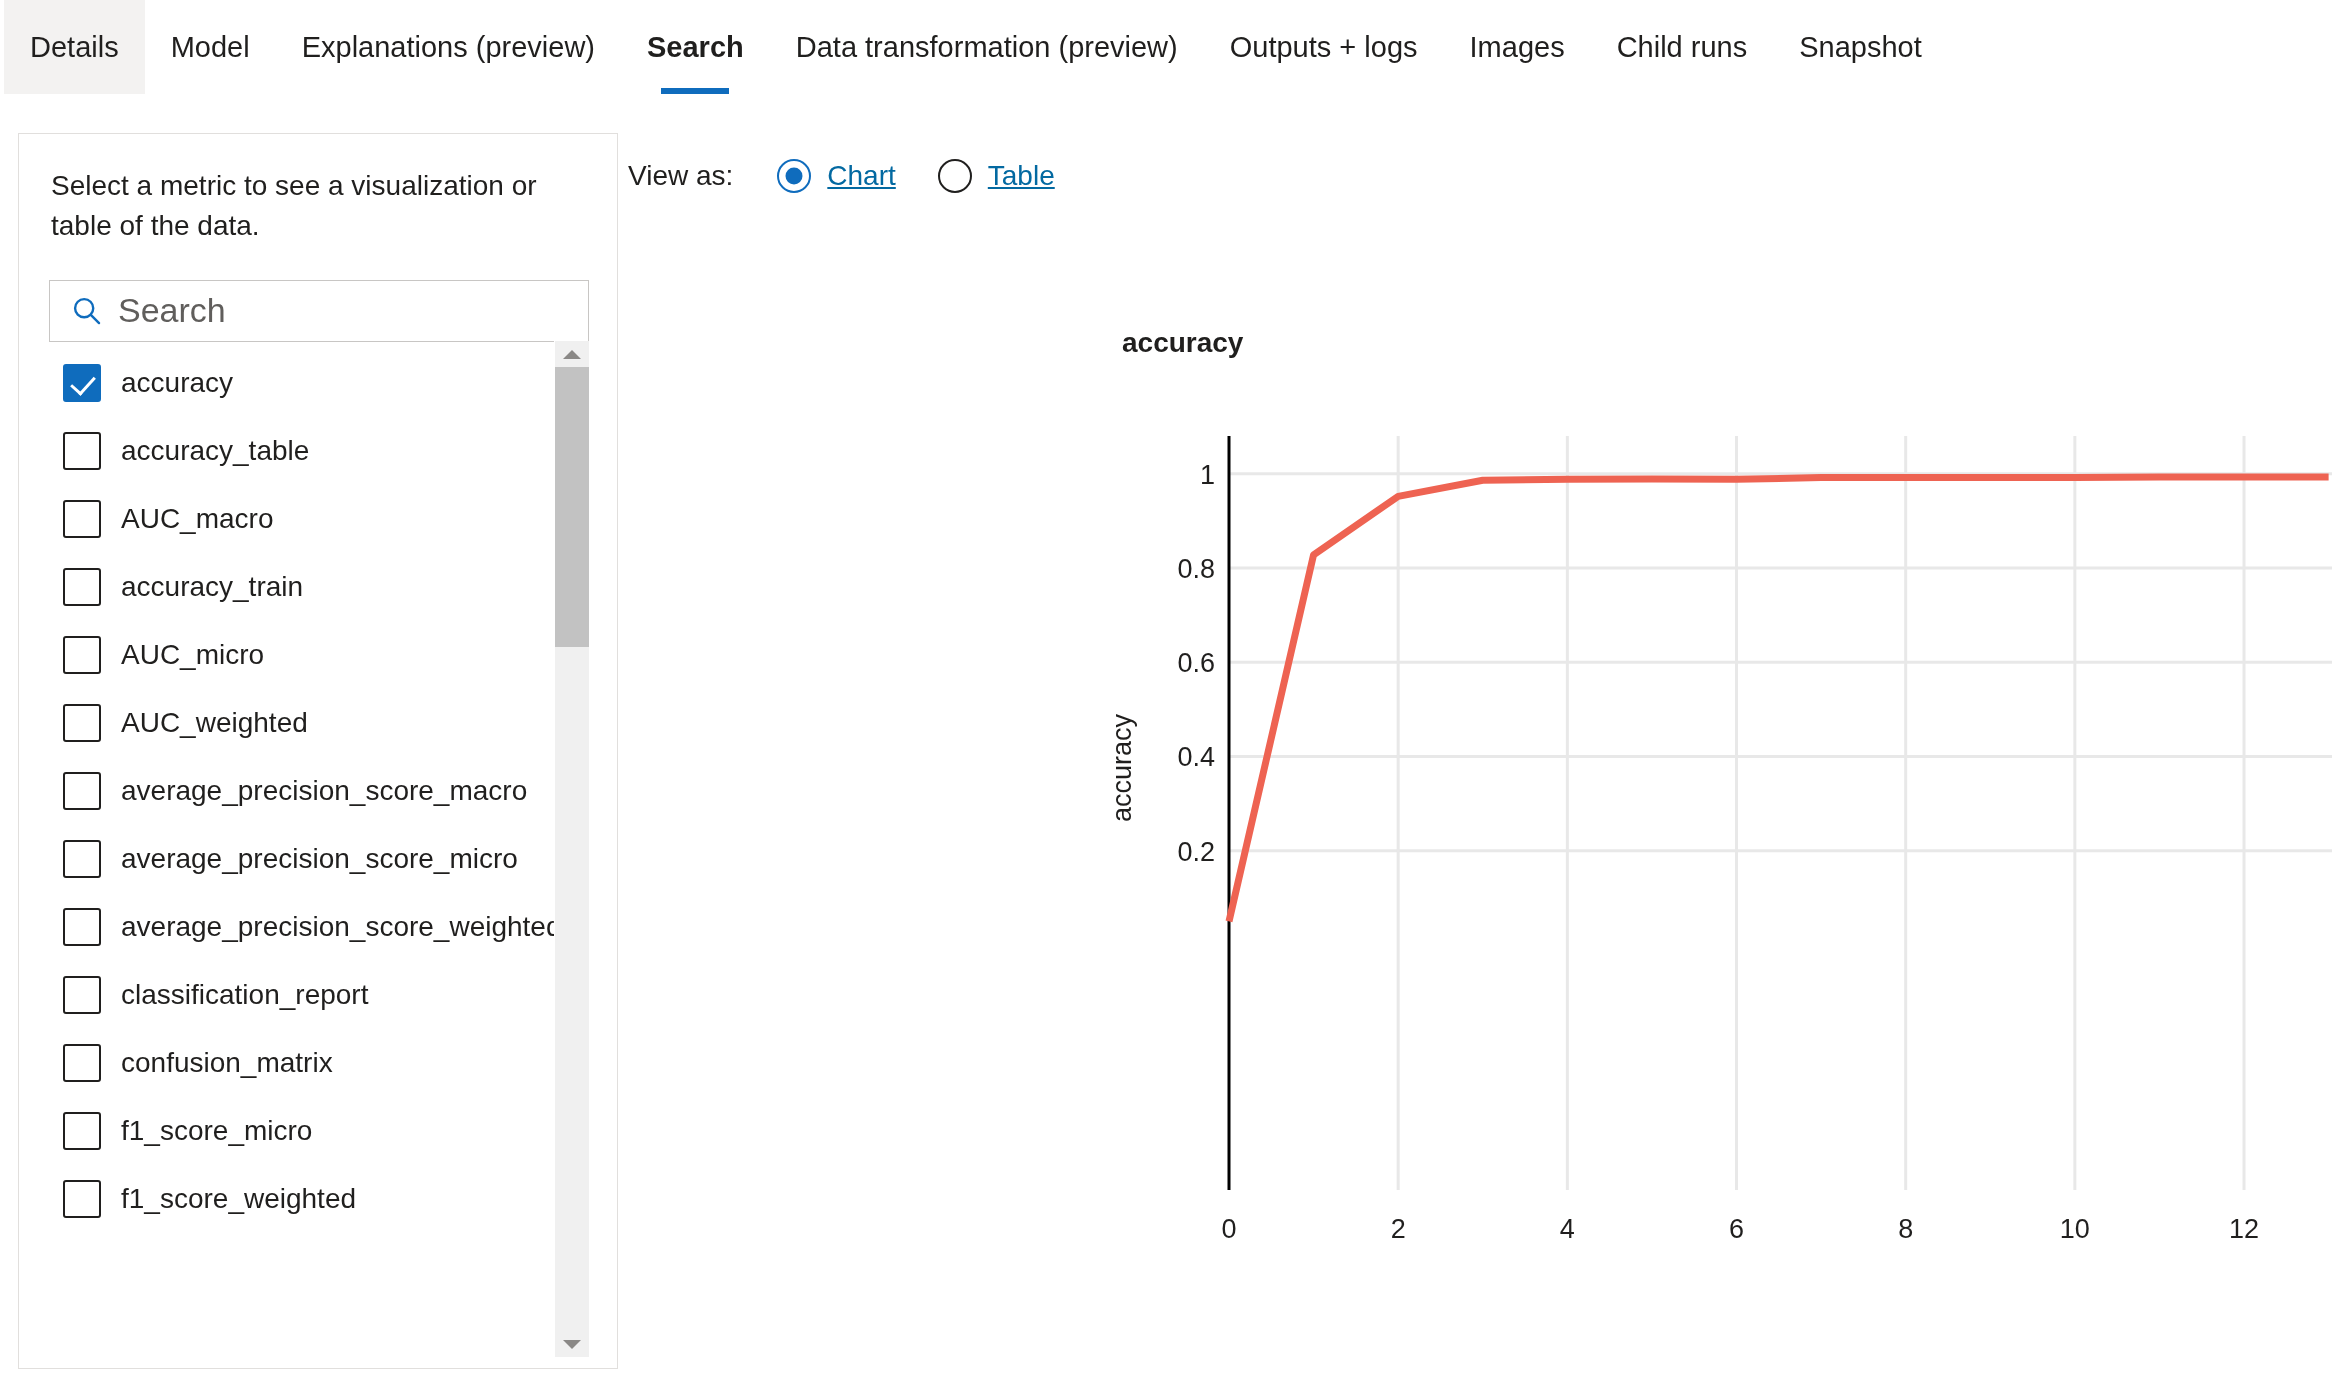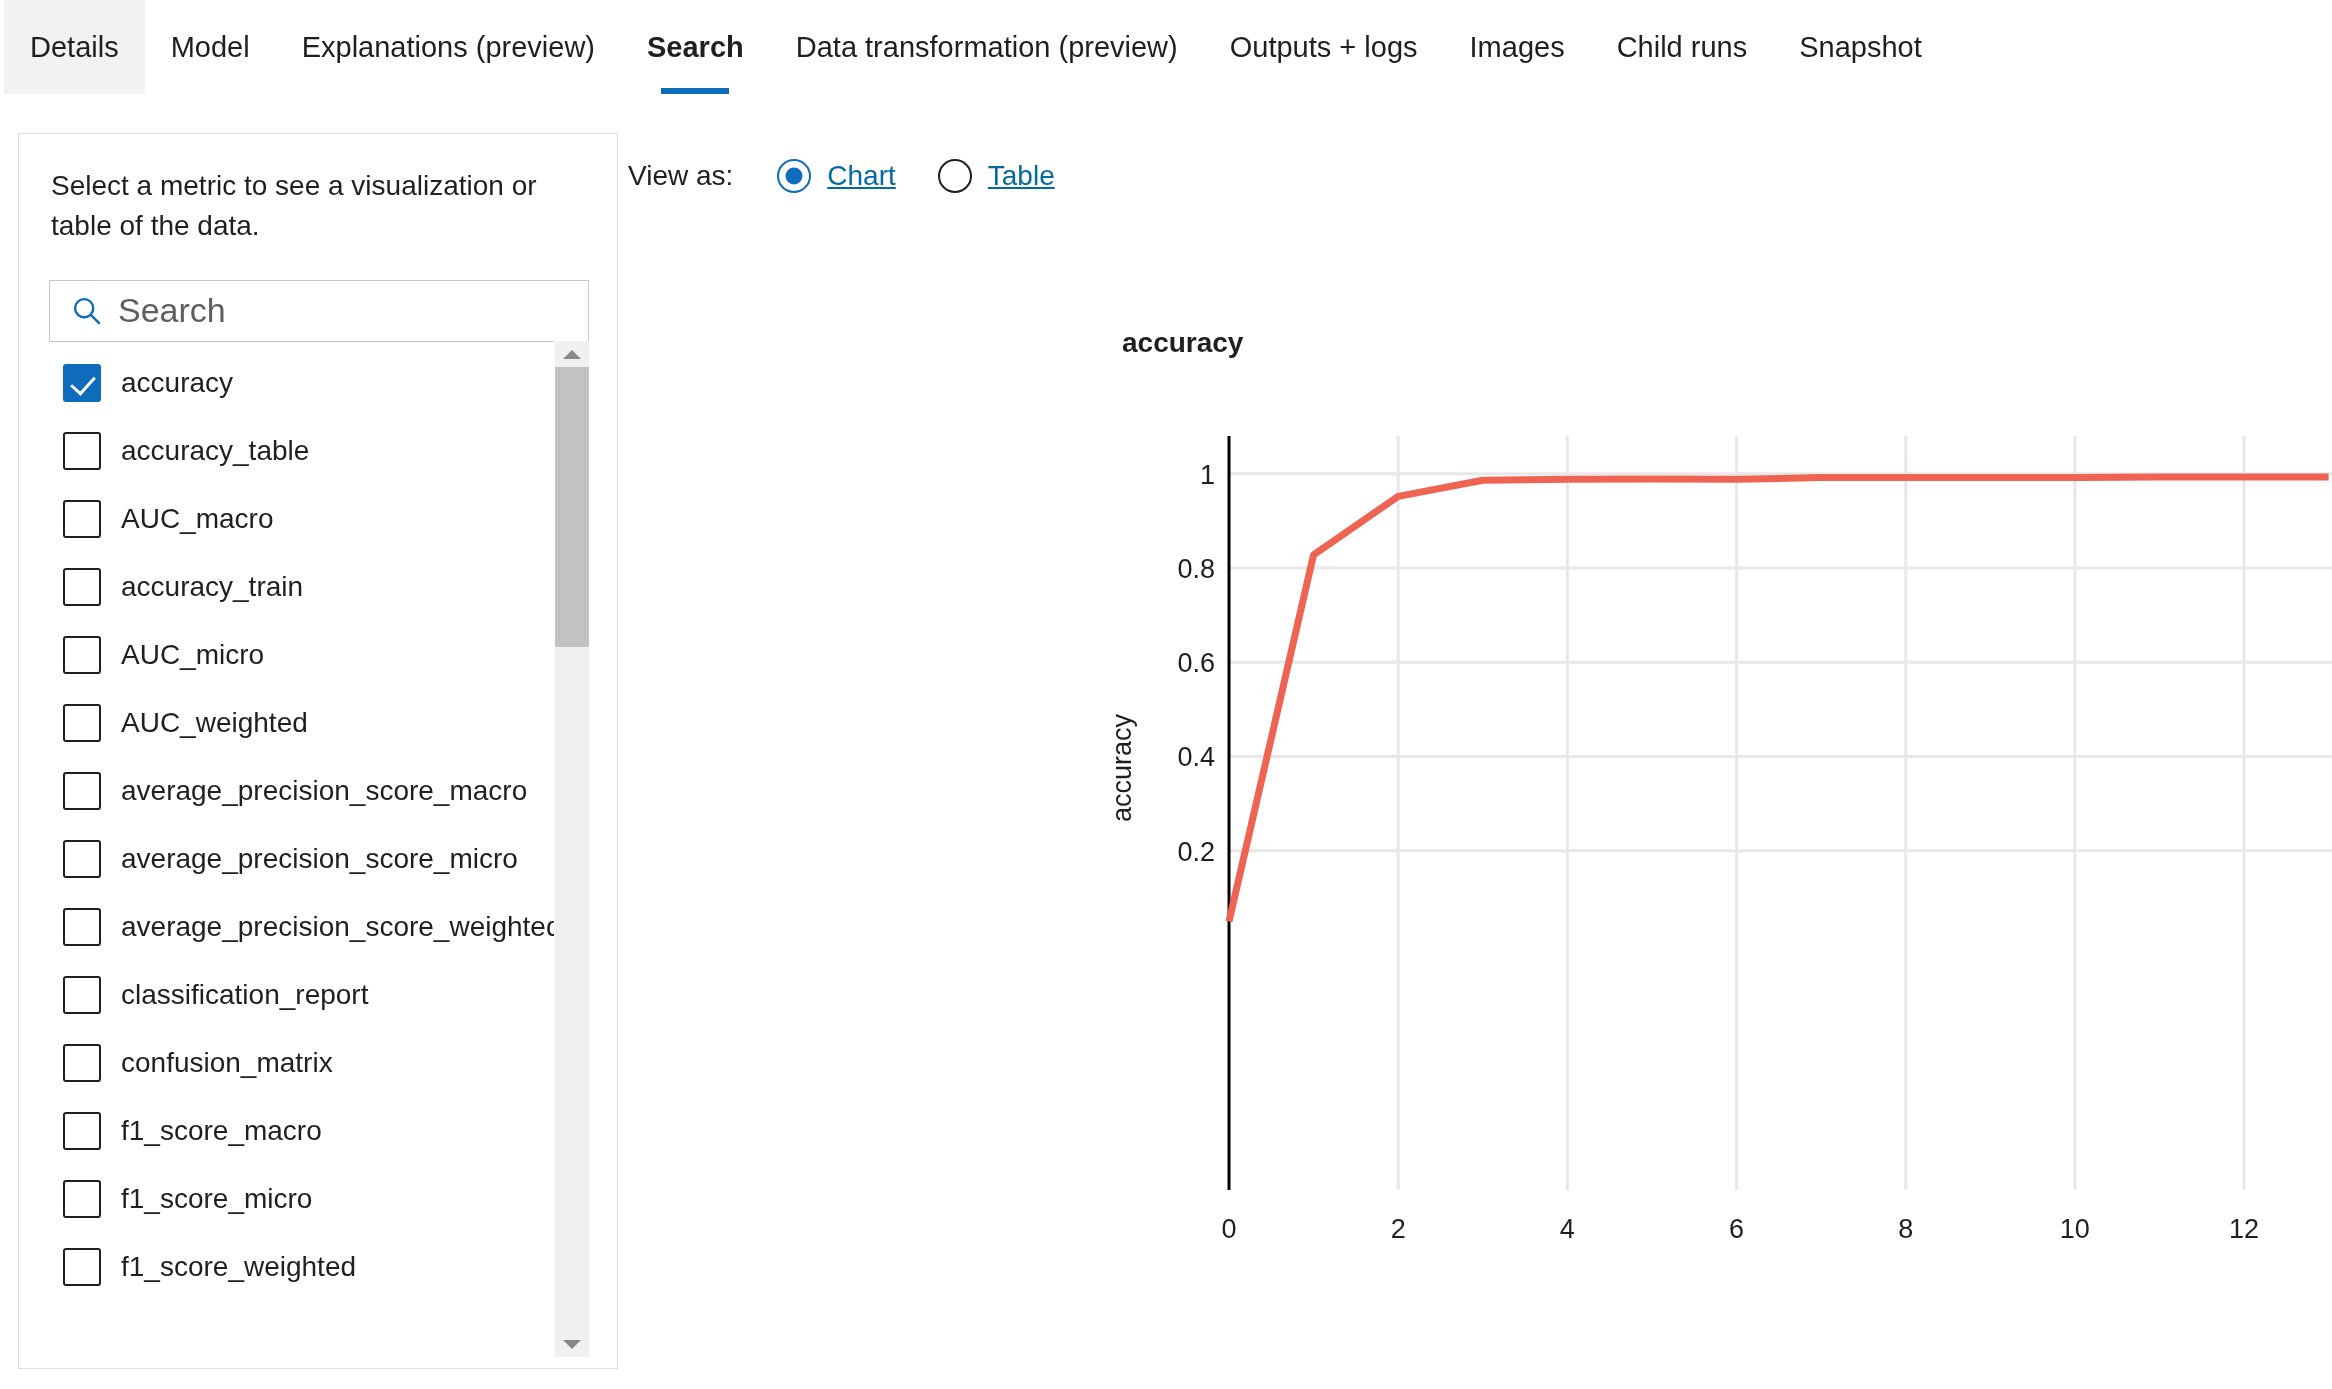--- a/index.html
+++ b/index.html
@@ -348,24 +348,20 @@
           <span class="cb"></span>
           <span class="metric-label">average_precision_score_weighted</span>
         </div>
         <div class="metric-row">
           <span class="cb"></span>
           <span class="metric-label">classification_report</span>
         </div>
         <div class="metric-row">
           <span class="cb"></span>
           <span class="metric-label">confusion_matrix</span>
-        </div>
-        <div class="metric-row">
-          <span class="cb"></span>
-          <span class="metric-label">f1_score_macro</span>
         </div>
         <div class="metric-row">
           <span class="cb"></span>
           <span class="metric-label">f1_score_micro</span>
         </div>
         <div class="metric-row">
           <span class="cb"></span>
           <span class="metric-label">f1_score_weighted</span>
         </div>
       </div>

